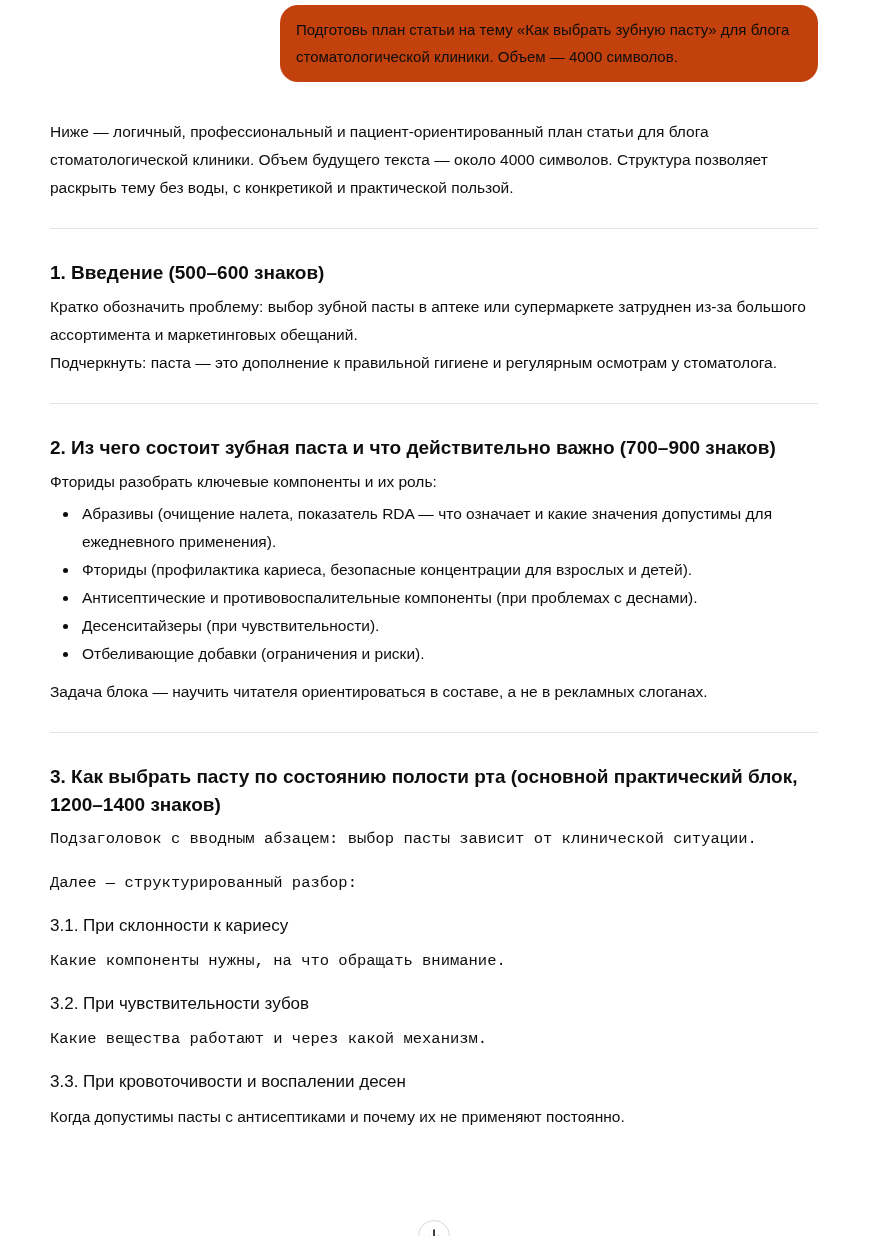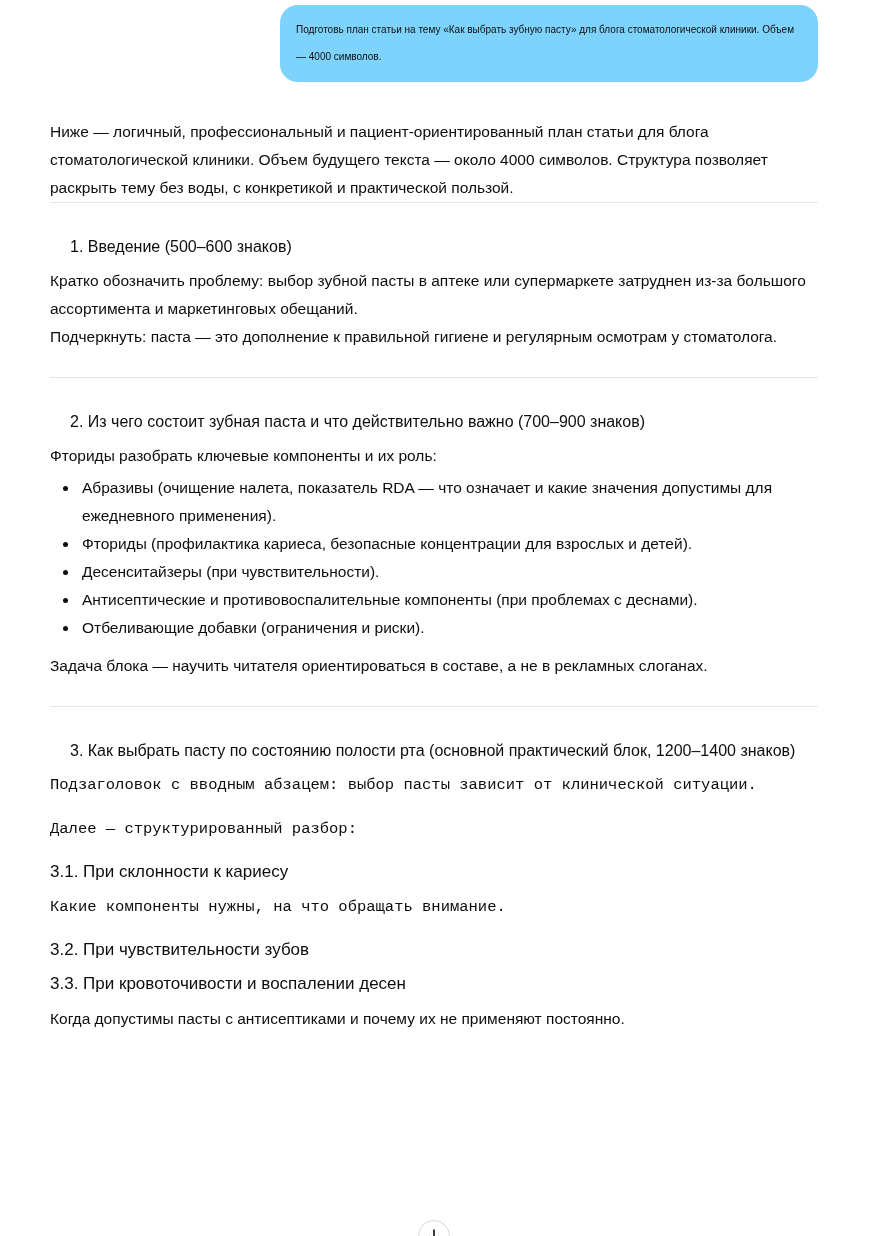--- a/index.html
+++ b/index.html
@@ -1,27 +1,27 @@
 <!DOCTYPE html>
 <html><head>
   <meta charset="utf-8">
   <style>
     * { box-sizing: border-box; margin: 0; padding: 0; }
     html, body { width: 890px; height: 1236px; overflow: hidden; background: #ffffff; }
     body { font-family: "Liberation Sans", sans-serif; color: #0d0d0d; position: relative; }
     .user-row { position: absolute; top: 5px; right: 72px; }
     .user-bubble {
-      background: #7dd3fc; border-radius: 18px; padding: 11px 16px 12px 16px;
-      width: 538px; font-size: 10px; line-height: 27px; color: #0d0d0d;
+      background: #c2410c; border-radius: 18px; padding: 11px 16px 12px 16px;
+      width: 538px; font-size: 15px; line-height: 27px; color: #0d0d0d;
     }
     .answer { position: absolute; left: 50px; top: 118px; width: 768px; }
     p { font-size: 15.5px; line-height: 28px; }
-    .intro { }
+    .intro { margin-bottom: 26px; }
     hr { border: none; border-top: 1px solid #e5e5e5; margin: 0 0 30px 0; }
-    h3 { font-size: 16px; font-weight: normal; line-height: 28px; margin-bottom: 6px; margin-left: 20px; }
+    h3 { font-size: 19px; font-weight: bold; line-height: 28px; margin-bottom: 6px; }
     h4 { font-size: 17px; font-weight: normal; line-height: 26px; margin-bottom: 8px; }
     .section { margin-bottom: 26px; }
     ul { list-style: none; margin: 4px 0 10px 0; }
     li { position: relative; padding-left: 32px; font-size: 15.5px; line-height: 28px; }
     li::before { content: ""; position: absolute; left: 13px; top: 12px; width: 5px; height: 5px; border-radius: 50%; background: #0d0d0d; }
     .gap { margin-bottom: 16px; font-family: Liberation Mono, monospace; }
     .scroll-btn {
       position: absolute; left: 418px; top: 1220px; width: 32px; height: 32px;
       border-radius: 50%; border: 1px solid #d9d9d9; background: #fff;
       display: flex; align-items: flex-start; justify-content: center; padding-top: 8px;
@@ -44,35 +44,36 @@
     <p>Подчеркнуть: паста — это дополнение к правильной гигиене и регулярным осмотрам у стоматолога.</p>
   </div>
   <hr>
 
   <div class="section">
     <h3>2. Из чего состоит зубная паста и что действительно важно (700–900 знаков)</h3>
     <p>Фториды разобрать ключевые компоненты и их роль:</p>
     <ul>
       <li>Абразивы (очищение налета, показатель RDA — что означает и какие значения допустимы для ежедневного применения).</li>
       <li>Фториды (профилактика кариеса, безопасные концентрации для взрослых и детей).</li>
+      <li>Антисептические и противовоспалительные компоненты (при проблемах с деснами).</li>
       <li>Десенситайзеры (при чувствительности).</li>
-      <li>Антисептические и противовоспалительные компоненты (при проблемах с деснами).</li>
       <li>Отбеливающие добавки (ограничения и риски).</li>
     </ul>
     <p>Задача блока — научить читателя ориентироваться в составе, а не в рекламных слоганах.</p>
   </div>
   <hr>
 
   <div class="section">
     <h3>3. Как выбрать пасту по состоянию полости рта (основной практический блок, 1200–1400 знаков)</h3>
     <p class="gap">Подзаголовок с вводным абзацем: выбор пасты зависит от клинической ситуации.</p>
     <p class="gap">Далее — структурированный разбор:</p>
     <h4>3.1. При склонности к кариесу</h4>
     <p class="gap">Какие компоненты нужны, на что обращать внимание.</p>
     <h4>3.2. При чувствительности зубов</h4>
+    <p class="gap">Какие вещества работают и через какой механизм.</p>
     <h4>3.3. При кровоточивости и воспалении десен</h4>
     <p>Когда допустимы пасты с антисептиками и почему их не применяют постоянно.</p>
   </div>
 </div>
 
 <div class="scroll-btn">
   <svg width="12" height="14" viewBox="0 0 12 14">
     <path d="M6 1 V12 M1.5 7.5 L6 12 L10.5 7.5" stroke="#0d0d0d" stroke-width="1.6" fill="none" stroke-linecap="round" stroke-linejoin="round"></path>
   </svg>
 </div>

